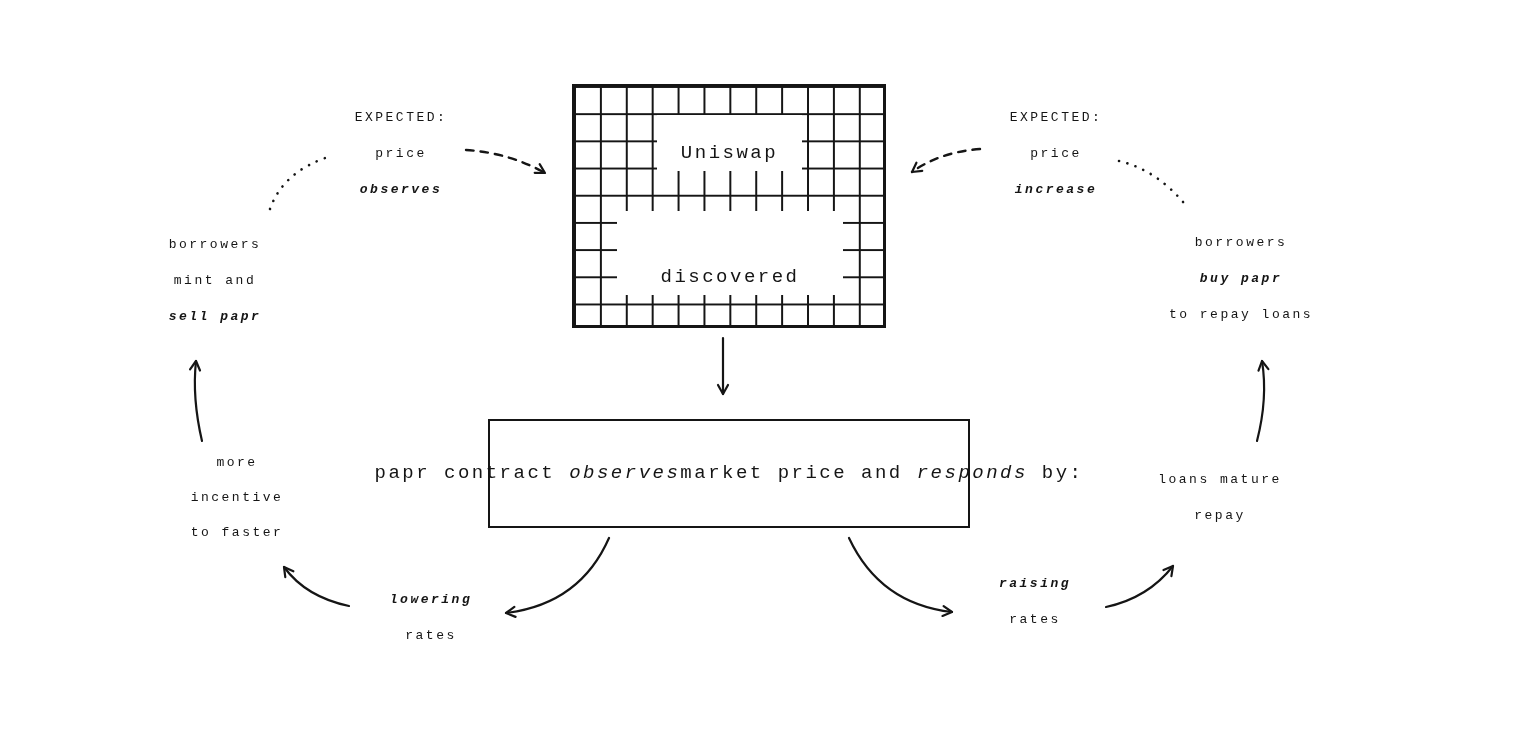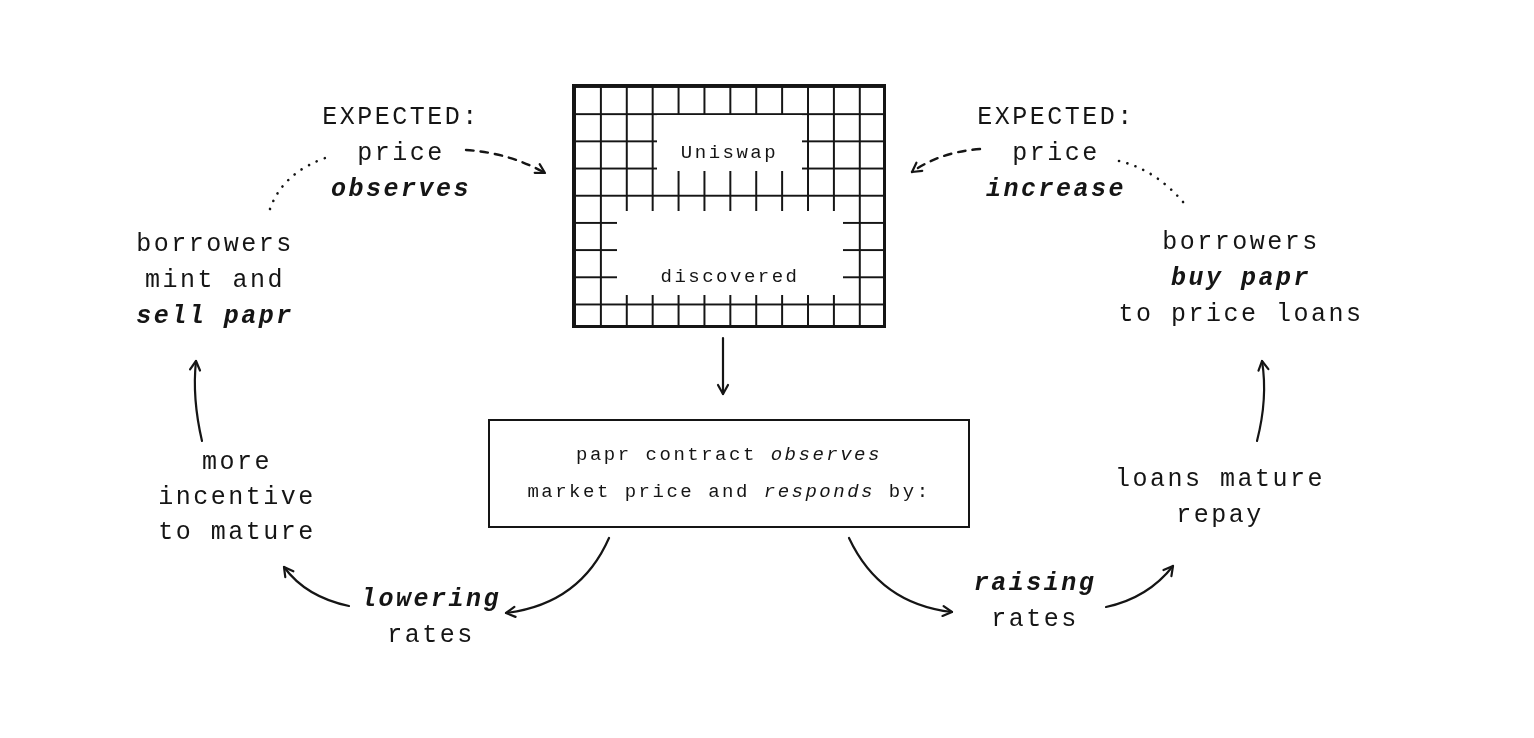--- a/index.html
+++ b/index.html
@@ -14,21 +14,21 @@
   }
   svg.arrow-layer {
     position: absolute;
     left: 0; top: 0;
     width: 1534px; height: 738px;
   }
   .txt {
     position: absolute;
     width: 260px;
     text-align: center;
-    font-size: 25px;
+    font-size: 13px;
     line-height: 36px;
     letter-spacing: 2.5px;
     white-space: nowrap;
   }
   .txt.lh35 { line-height: 35px; }
   .em { font-weight: bold; font-style: italic; }
   .it { font-style: italic; }
 
   
   .grid-box {
@@ -59,21 +59,21 @@
   .market-label  { left: 42px; top: 124px; width: 226px; height: 84px; }
 
   
   .papr-box {
     position: absolute;
     left: 488px; top: 419px;
     width: 482px; height: 109px;
     border: 2.5px solid #151515;
     box-sizing: border-box;
     display: flex;
-    flex-direction: column;
+    flex-direction: row;
     align-items: center;
     justify-content: center;
     font-size: 19px;
     letter-spacing: 2.5px;
     line-height: 37px;
     white-space: nowrap;
   }
 </style>
 </head>
 <body>
@@ -136,27 +136,27 @@
 
   <div class="txt" style="left:85px; top:227px;">
     <div>borrowers</div>
     <div>mint and</div>
     <div class="em">sell papr</div>
   </div>
 
   <div class="txt" style="left:1111px; top:225px;">
     <div>borrowers</div>
     <div class="em">buy papr</div>
-    <div>to price loans</div>
+    <div>to repay loans</div>
   </div>
 
   <div class="txt lh35" style="left:107px; top:445px;">
     <div>more</div>
     <div>incentive</div>
-    <div>to mature</div>
+    <div>to faster</div>
   </div>
 
   <div class="txt" style="left:1090px; top:462px;">
     <div>loans mature</div>
     <div>repay</div>
   </div>
 
   <div class="txt" style="left:301px; top:582px;">
     <div class="em">lowering</div>
     <div>rates</div>

